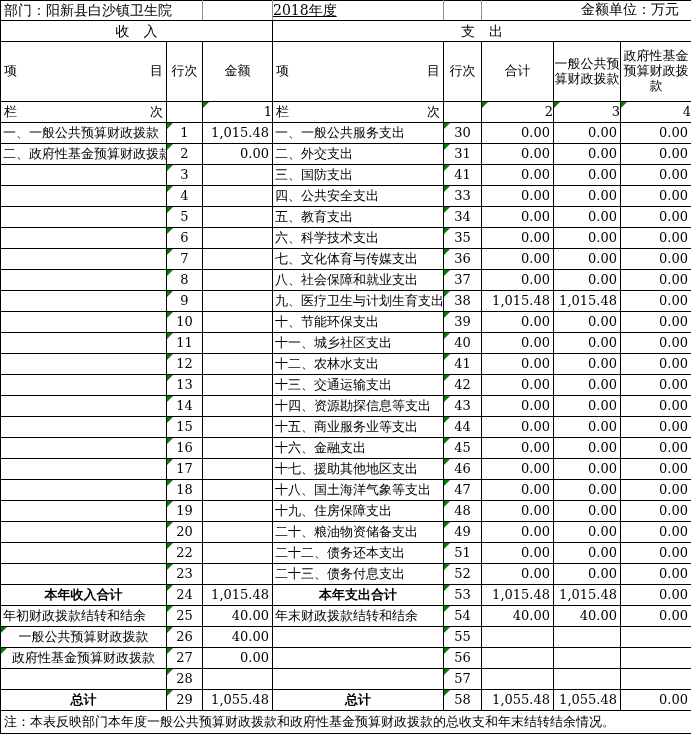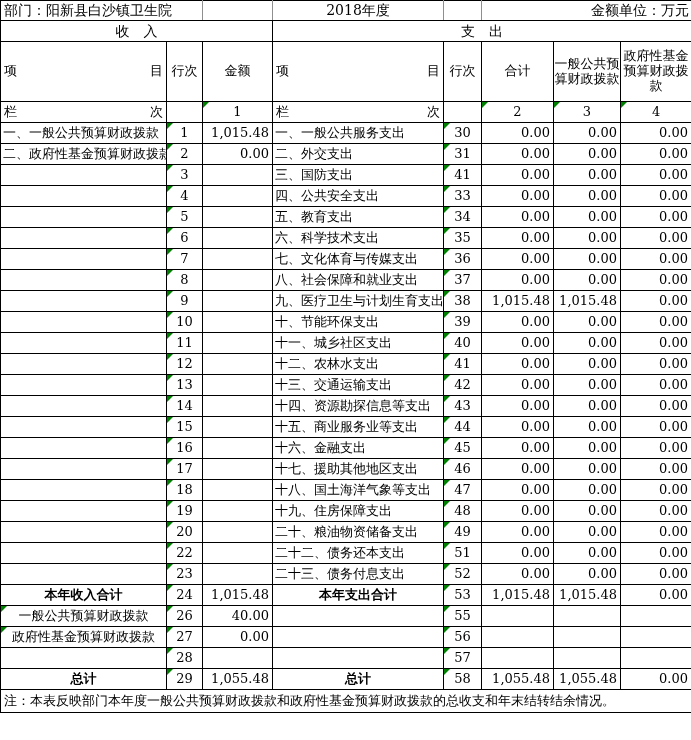--- a/index.html
+++ b/index.html
@@ -3,25 +3,25 @@
 <meta charset="utf-8">
 <style>
   html,body{margin:0;padding:0;background:#fff;}
   body{width:691px;height:740px;color:#000;font-family:"DejaVu Serif","Liberation Serif",serif;}
   table{border-collapse:collapse;table-layout:fixed;width:691px;}
   td{border:1px solid #000;height:20px;padding:0;font-size:13px;line-height:1.15;
      overflow:hidden;vertical-align:middle;background:#fff;}
   
   .toprow td{font-size:14px;height:19px;border-color:#8f8f8f;border-top-color:#000;border-bottom-color:#000;}
   .toprow td.dept{border-left-color:#000;text-align:left;padding-left:3px;white-space:nowrap;}
-  .toprow td.year{text-align:center;}
-  .toprow td.unit{border-right-color:#000;text-align:right;padding-right:2px;white-space:nowrap;}
+  .toprow td.year{text-decoration:underline;}
+  .toprow td.unit{border-right-color:#000;text-align:right;padding-right:12px;white-space:nowrap;font-family:Liberation Mono, monospace;}
   .secrow td{font-size:14px;text-align:center;}
   .headrow td{height:59px;text-align:center;}
-  .lanerow td{text-align:center;}
+  .lanerow td{text-align:right;}
   .justify{text-align:justify;text-align-last:justify;padding:0 3px;}
   .item{text-align:left;padding-left:2px;white-space:nowrap;margin-left:36px;}
   .no{text-align:center;}
   .amt{text-align:right;padding-right:3px;white-space:nowrap;}
   .center{text-align:center;padding-left:0;}
   .bold-center{text-align:center;font-weight:bold;padding-left:0;}
   .tri{position:relative;}
   .tri::before{content:"";position:absolute;top:0;left:0;width:0;height:0;
      border-top:6px solid #008000;border-right:6px solid transparent;}
   .noterow td{height:22px;text-align:left;padding-left:3px;white-space:nowrap;}
@@ -298,20 +298,30 @@
         <td class="item bold-center">本年收入合计</td>
         <td class="no tri">24</td>
         <td class="amt">1,015.48</td>
         <td class="item bold-center">本年支出合计</td>
         <td class="no tri">53</td>
         <td class="amt">1,015.48</td>
         <td class="amt">1,015.48</td>
         <td class="amt">0.00</td>
       </tr>
       <tr>
+        <td class="item">年初财政拨款结转和结余</td>
+        <td class="no tri">25</td>
+        <td class="amt">40.00</td>
+        <td class="item">年末财政拨款结转和结余</td>
+        <td class="no tri">54</td>
+        <td class="amt">40.00</td>
+        <td class="amt">40.00</td>
+        <td class="amt">0.00</td>
+      </tr>
+      <tr>
         <td class="item center tri">一般公共预算财政拨款</td>
         <td class="no tri">26</td>
         <td class="amt">40.00</td>
         <td class="item"></td>
         <td class="no tri">55</td>
         <td class="amt"></td>
         <td class="amt"></td>
         <td class="amt"></td>
       </tr>
       <tr>

